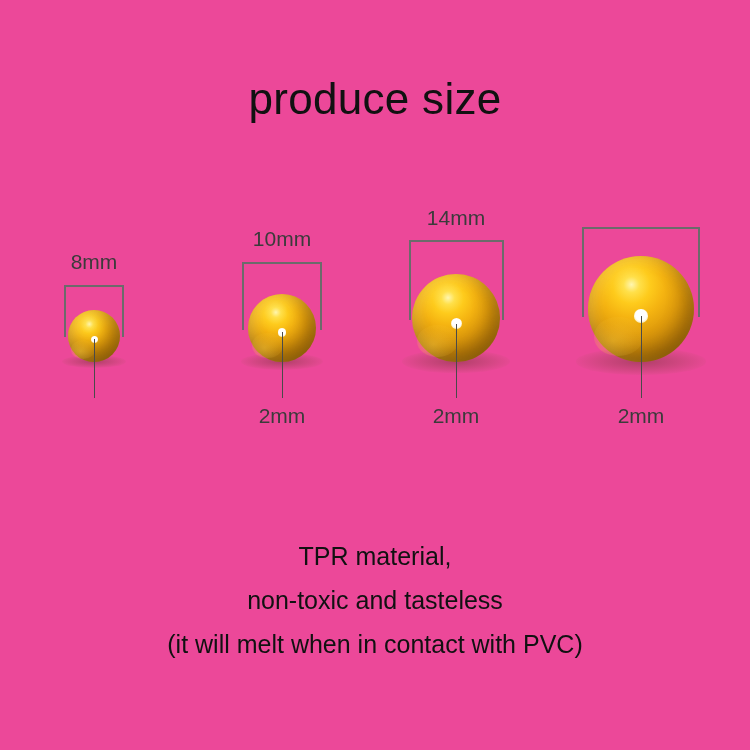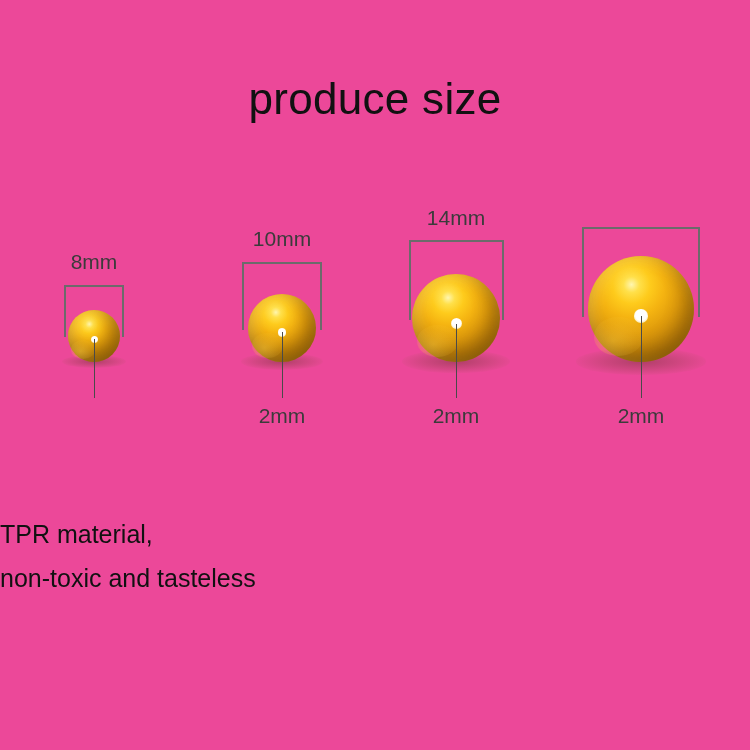--- a/index.html
+++ b/index.html
@@ -132,22 +132,23 @@
     text-align: center;
     font-size: 21px;
     color: #3b3b3b;
     white-space: nowrap;
   }
 
   
   .footer {
     position: absolute;
     left: 0;
-    top: 512px;
-    width: 750px;
+    top: 534px;
+    width: 750px;
+    text-align: center;
   }
   .footer-line {
     font-size: 25px;
     color: #111111;
     line-height: 44px;
     white-space: nowrap;
   }
 </style>
 </head>
 <body>
@@ -189,15 +190,16 @@
         <div class="ball" style="left: 588px; top: 256px; width: 106px; height: 106px;"></div>
         <div class="hole" style="left: 634.375px; top: 309.265px; width: 13.25px; height: 13.25px;"></div>
         <div class="leader" style="left: 641px; top: 315.89px; height: 82.11px;"></div>
         <div class="dim-bottom" style="left: 571px; top: 404px; width: 140px;">2mm</div>
       </div>
     </div>
 
   <div class="footer">
     <div class="footer-line">TPR material,</div>
     <div class="footer-line">non-toxic and tasteless</div>
+    <div class="footer-line">(it will melt when in contact with PVC)</div>
   </div>
 
 </div>
 
 </body></html>

